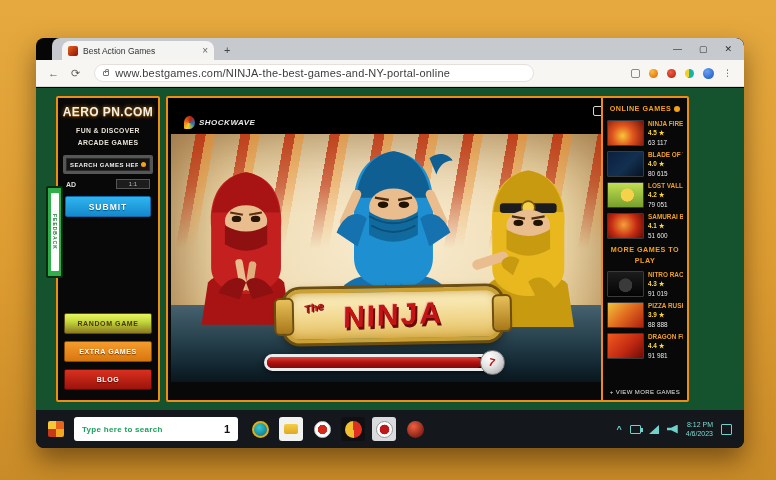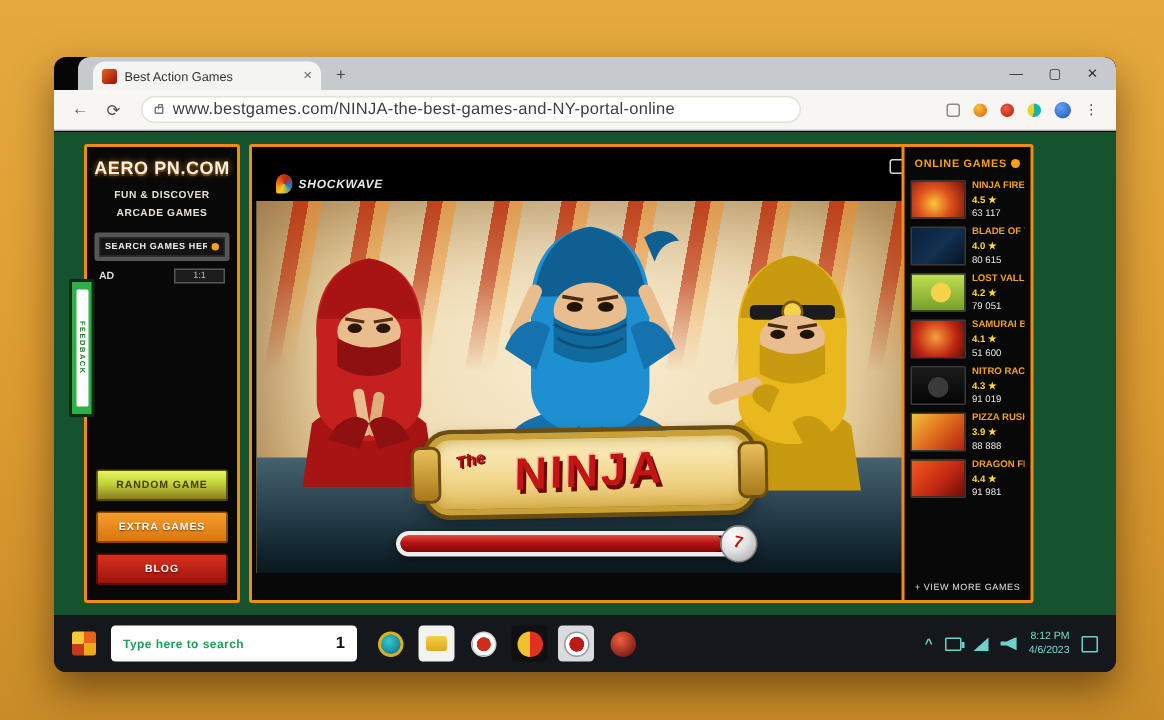--- a/index.html
+++ b/index.html
@@ -217,20 +217,21 @@
         <div class="searchwrap">
           <div class="searchbox">
             <span>SEARCH GAMES HERE</span>
             <i></i>
           </div>
         </div>
         <div class="adrow">
           <label>AD</label>
           <div class="adval">1:1</div>
         </div>
+        <div class="btn-submit">SUBMIT</div>
         <div class="btn-bottom btn-lime">RANDOM GAME</div>
         <div class="btn-bottom btn-orange">EXTRA GAMES</div>
         <div class="btn-bottom btn-red">BLOG</div>
       </div>
 
       <div class="feedback-tab">
         <div class="feedback-strip">
           <span>FEEDBACK</span>
         </div>
       </div>
@@ -342,20 +343,24 @@
         </div>
         <div class="g-item">
           <div class="thumb th4"></div>
           <div class="g-text">
             <div class="g-title">SAMURAI BRAWL</div>
             <div class="g-rating">4.1 ★</div>
             <div class="g-plays">51 600</div>
           </div>
         </div>
 
+        <div class="r-header">
+          <div>MORE GAMES TO</div>
+          <div>PLAY</div>
+        </div>
 
         <div class="g-item">
           <div class="thumb th5"></div>
           <div class="g-text">
             <div class="g-title">NITRO RACER</div>
             <div class="g-rating">4.3 ★</div>
             <div class="g-plays">91 019</div>
           </div>
         </div>
         <div class="g-item">

